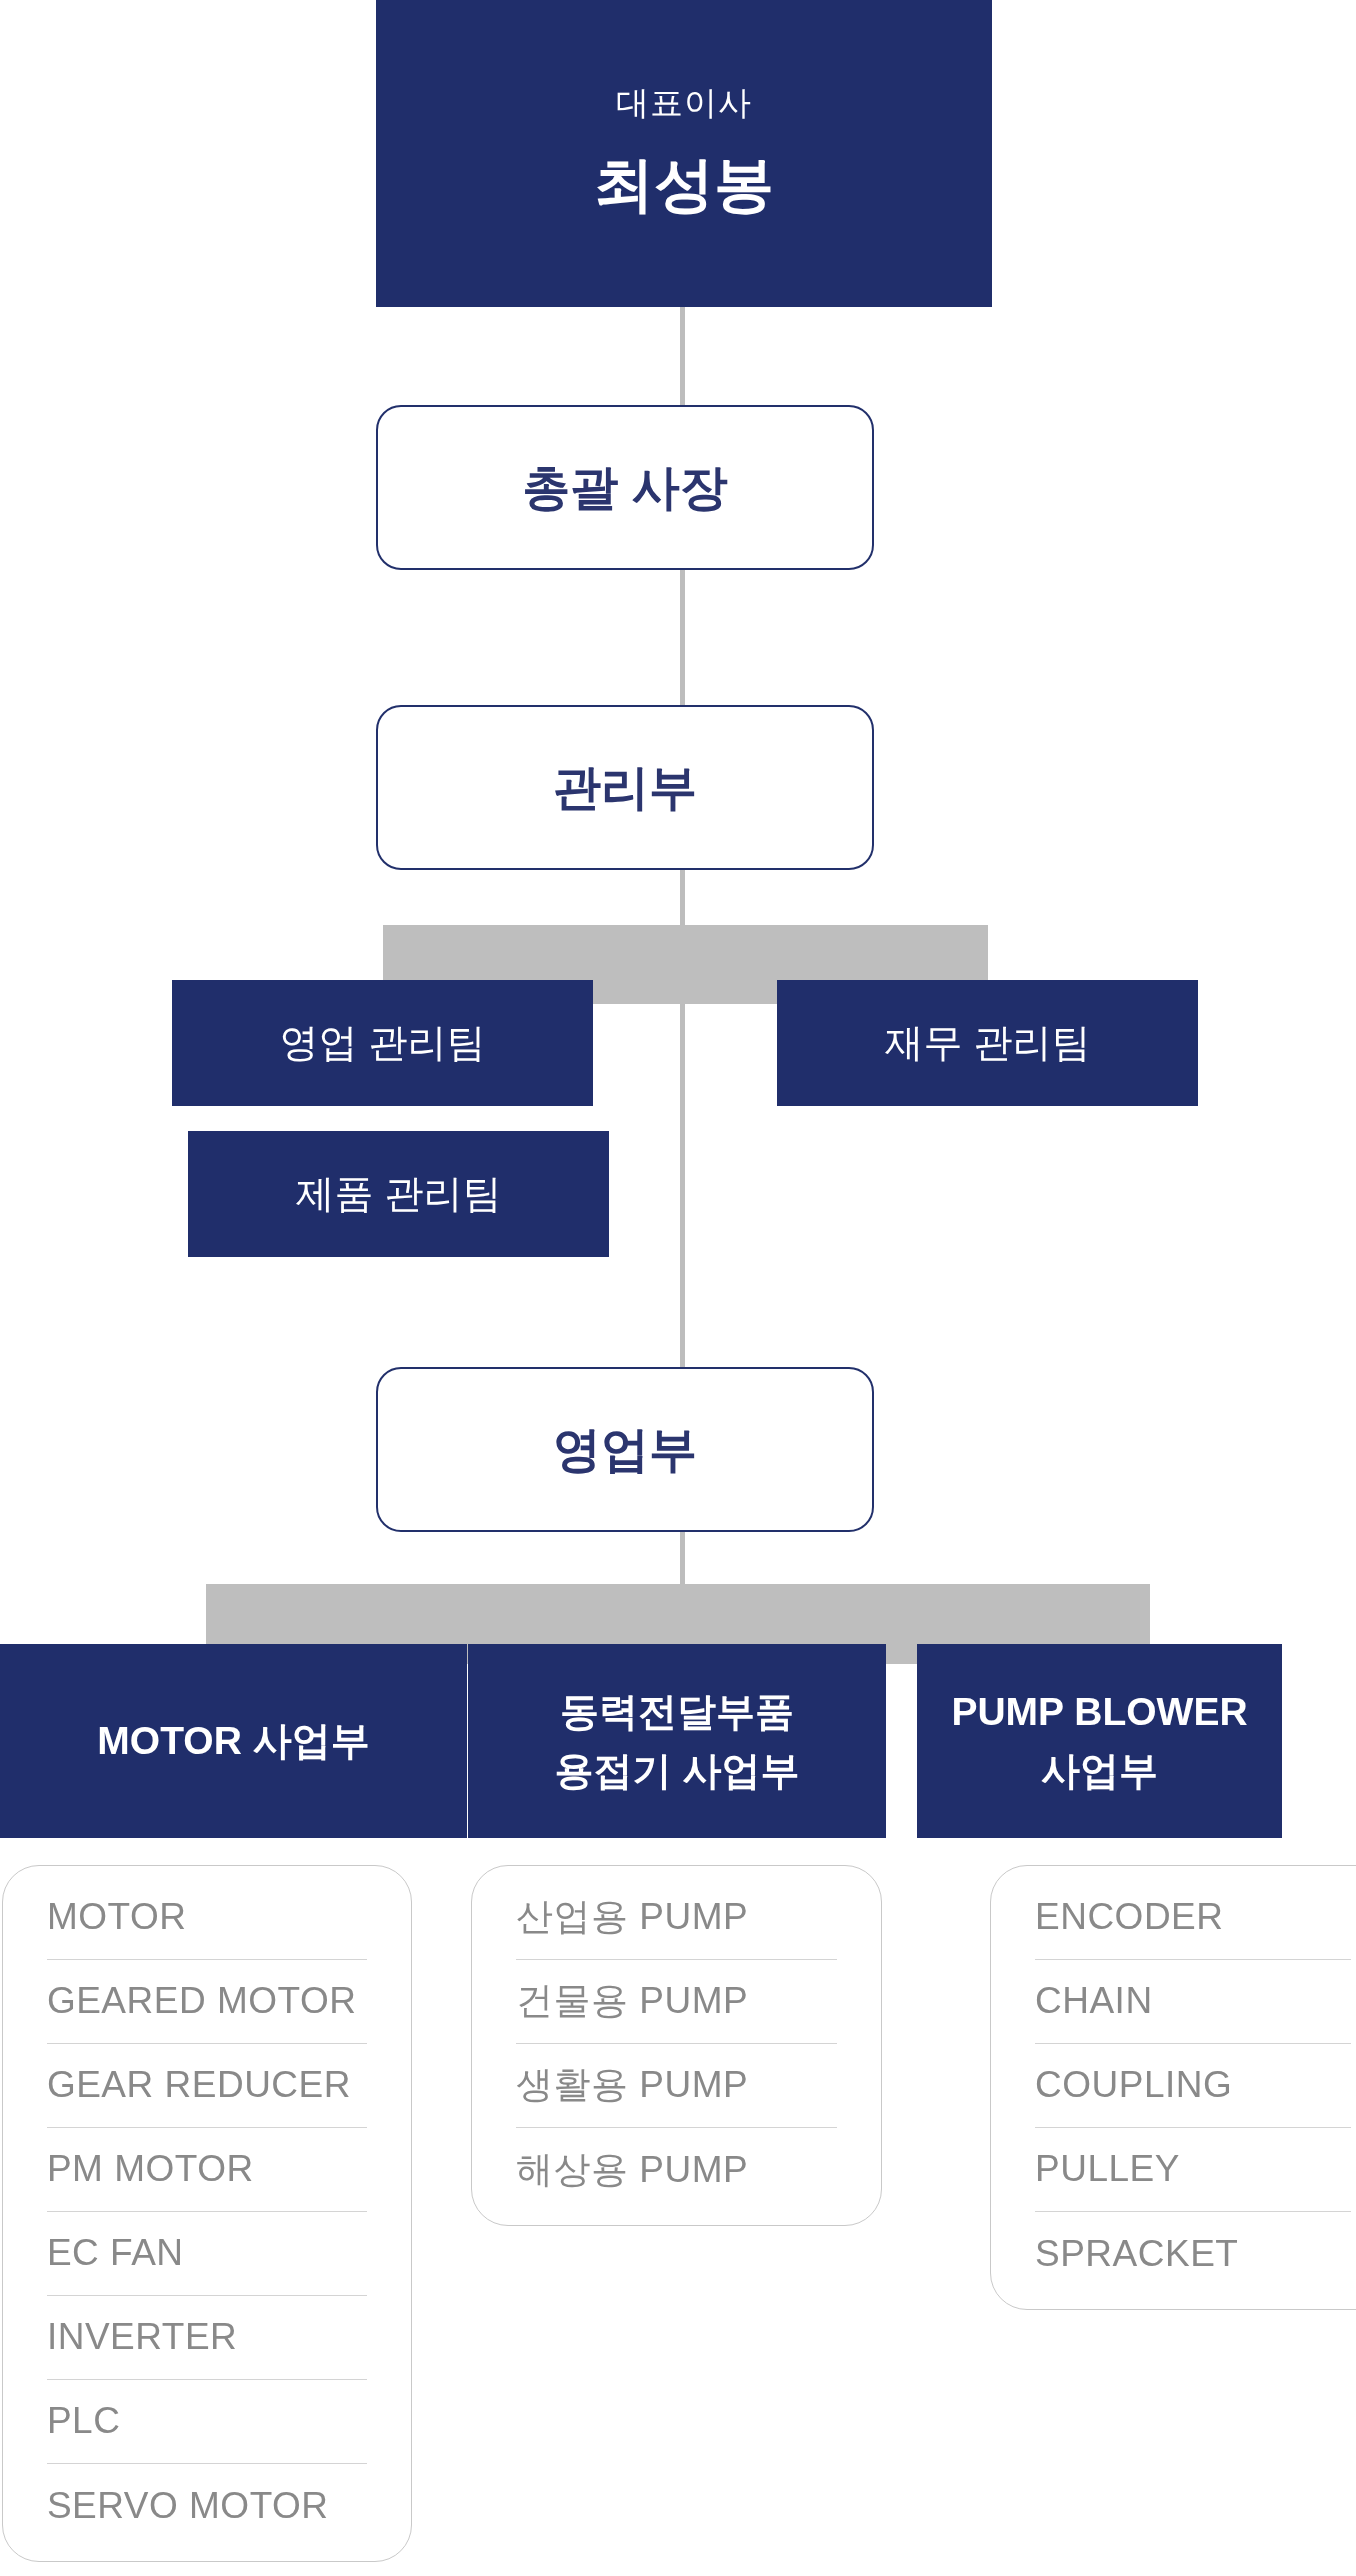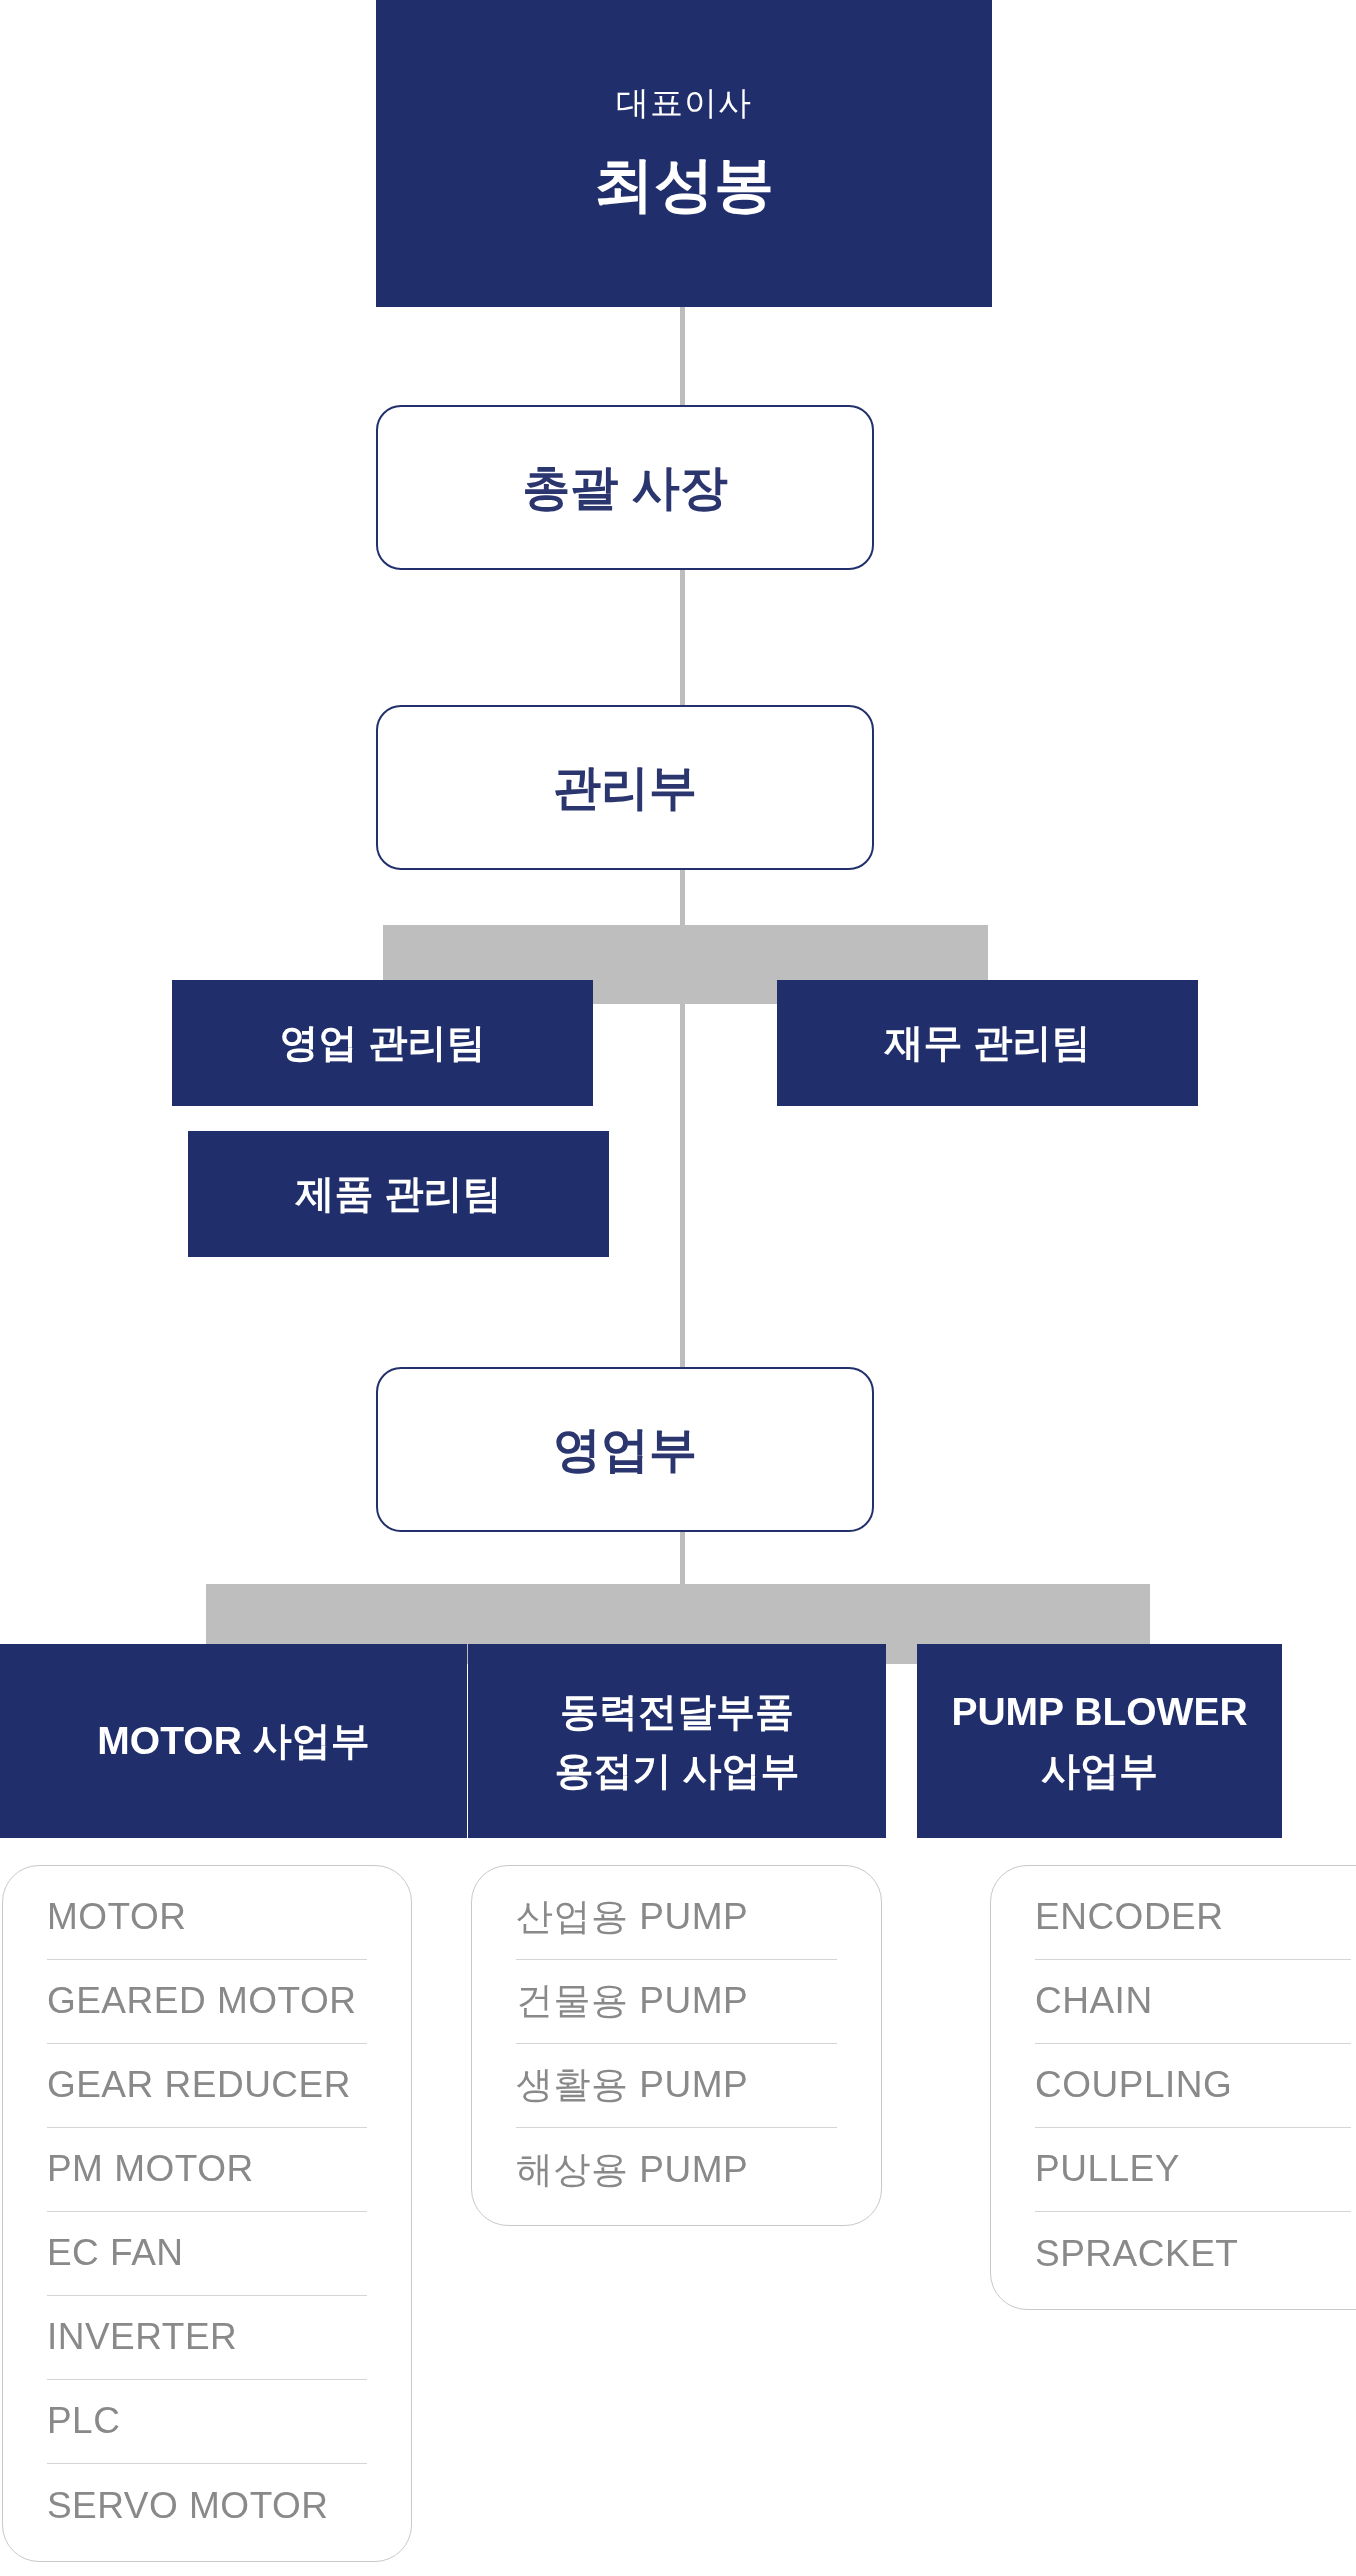--- a/index.html
+++ b/index.html
@@ -35,21 +35,21 @@
     background:#ffffff;border:2.9px solid #22306b;border-radius:25px;
     color:#2b356e;font-size:48px;font-weight:bold;
   }
   .ceo{left:376px;top:0;width:616px;height:307px;gap:19.4px;}
   .ceo-title{font-size:33px;font-weight:500;letter-spacing:1px;}
   .ceo-name{font-size:60px;font-weight:bold;}
   .lvl{left:376px;width:498px;height:165px;}
   .pres{top:405px;}
   .mgmt{top:705px;}
   .sales{top:1367px;}
-  .team{width:421px;height:126px;font-size:39px;font-weight:bold;}
+  .team{width:421px;height:126px;font-size:39px;font-weight:normal;}
   .team-1{left:172px;top:980px;}
   .team-2{left:777px;top:980px;}
   .team-3{left:172px;top:1131px;margin-left:16px;}
   .dept{top:1644px;height:194px;font-size:39px;font-weight:bold;line-height:1.52;}
   .dept-1{left:0;width:467px;}
   .dept-2{left:468px;width:418px;}
   .dept-3{left:917px;width:365px;}
   
   .card{
     position:absolute;z-index:3;top:1865px;

